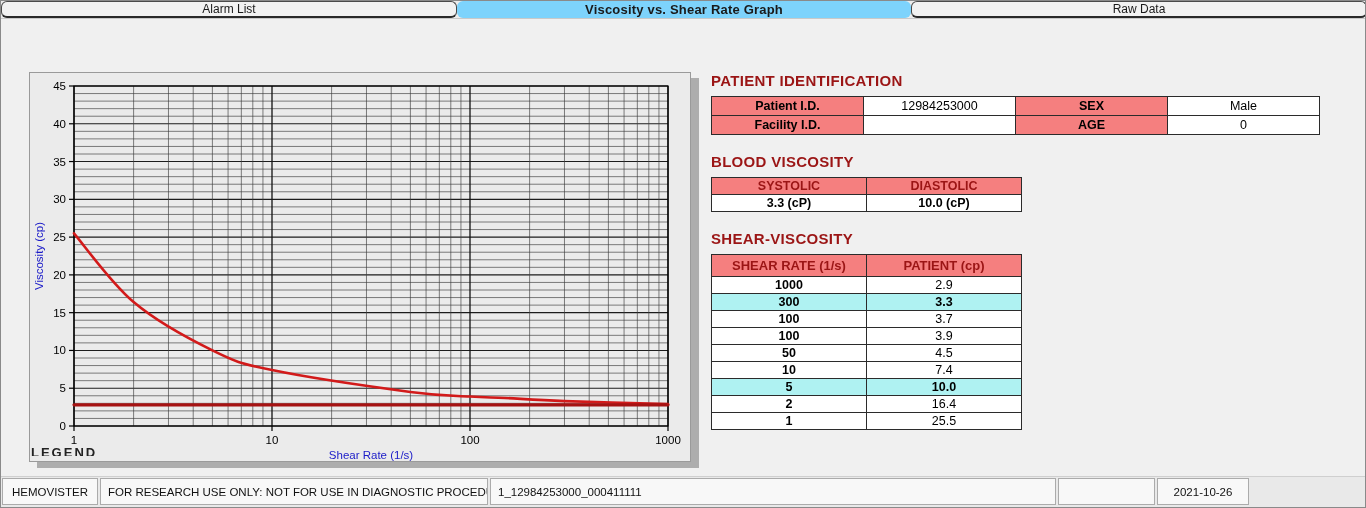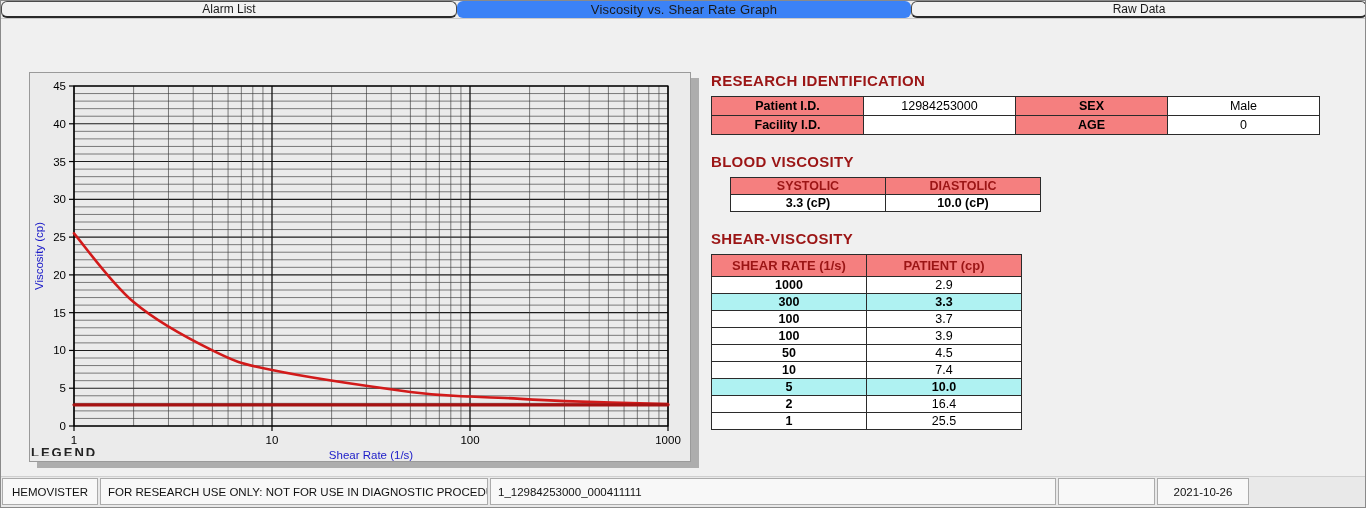--- a/index.html
+++ b/index.html
@@ -24,23 +24,23 @@
     display:flex; align-items:center; justify-content:center;
     font-size:12px; color:#1a1a1a;
     background:#F2F2F2;
     border:1px solid #4a4a4a;
     border-bottom:2px solid #2a2a2a;
     border-radius:6px;
     cursor:pointer;
     height:17px;
   }
   .tab.active {
-    background:#3b82f6;
+    background:#7dd3fc;
     border:none;
-    font-weight:normal;
+    font-weight:bold;
     font-size:13px;
     letter-spacing:0.2px;
     text-align:right;
   }
 
   
   .graph-panel {
     position:absolute; left:28px; top:71px; width:662px; height:390px;
     background:#EBEBEB;
     border:1px solid #9a9a9a;
@@ -70,21 +70,21 @@
     padding:1px 4px;
     background:#fff;
     color:#000;
   }
   td.hdr { background:#F57F7F; font-weight:bold; }
   td.hdr.maroon { color:#9B1515; }
 
   .subject-table { margin-bottom:18px; }
   .subject-table td { width:152px; height:19px; }
 
-  .blood-table { margin-bottom:18px;margin-left:19px; }
+  .blood-table { margin-bottom:18px; }
   .blood-table td { width:155px; height:17px; }
   .blood-table .val { font-weight:bold; }
 
   .shear-table td { width:155px; height:16px; }
   .shear-table td.h2 { height:22px; font-size:13px; }
   .shear-table td.rate { font-weight:bold; }
   .shear-table tr.hl td { background:#AFF2F2; font-weight:bold; }
 
   
   .statusbar {
@@ -223,21 +223,21 @@
       <text x="13" y="183" text-anchor="middle" font-size="11.5" font-family="Liberation Sans, sans-serif" fill="#1B1BC8" transform="rotate(-90 13 183)">Viscosity (cp)</text>
       <text x="341" y="386" text-anchor="middle" font-size="11.5" font-family="Liberation Sans, sans-serif" fill="#1B1BC8">Shear Rate (1/s)</text>
       <path d="M44.0 160.3 C53.9 171.8,80.5 209.6,103.6 229.1 C126.7 248.6,159.3 266.1,182.4 277.4 C205.5 288.8,209.0 290.2,242.0 297.1 C275.0 304.0,347.4 314.6,380.4 319.0 C413.4 323.4,424.3 322.5,440.0 323.5 C455.7 324.5,459.1 324.3,474.9 325.0 C490.6 325.8,507.3 327.1,534.5 328.1 C561.7 329.1,620.7 330.6,638.0 331.1" fill="none" stroke="#D21A1A" stroke-width="2.6" stroke-linecap="round" stroke-linejoin="round"></path>
       <path d="M44.0 331.8 L638.0 331.8" fill="none" stroke="#A61212" stroke-width="3.2" stroke-linecap="round" stroke-linejoin="round"></path>
     </svg>
 </div>
 <div class="legend-clip">LEGEND</div>
 
 <div class="right-panel">
 
-  <div class="section-title">RESEARCH IDENTIFICATION</div>
+  <div class="section-title">PATIENT IDENTIFICATION</div>
   <table class="subject-table">
     <tbody>
         <tr>
       <td class="hdr">Patient I.D.</td>
       <td>12984253000</td>
       <td class="hdr">SEX</td>
       <td>Male</td>
     </tr>
     <tr>
       <td class="hdr">Facility I.D.</td>

